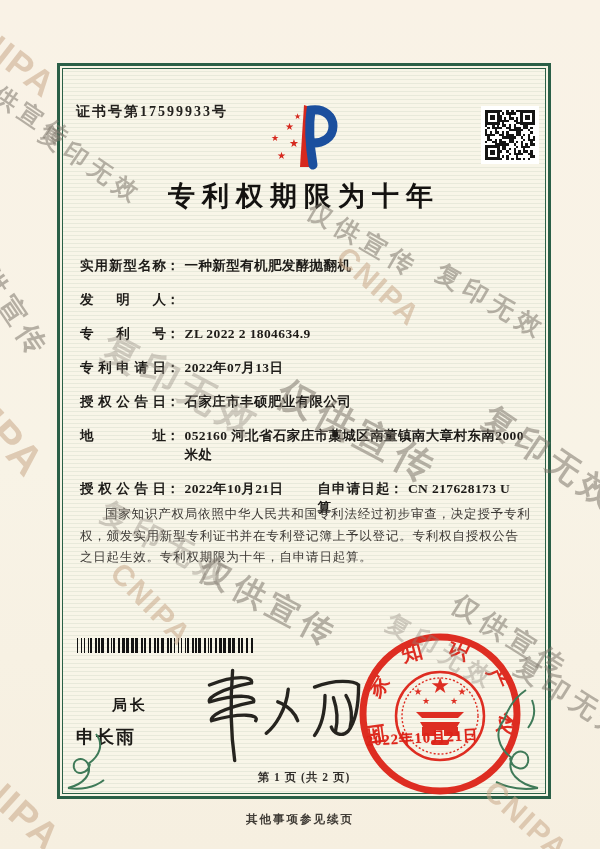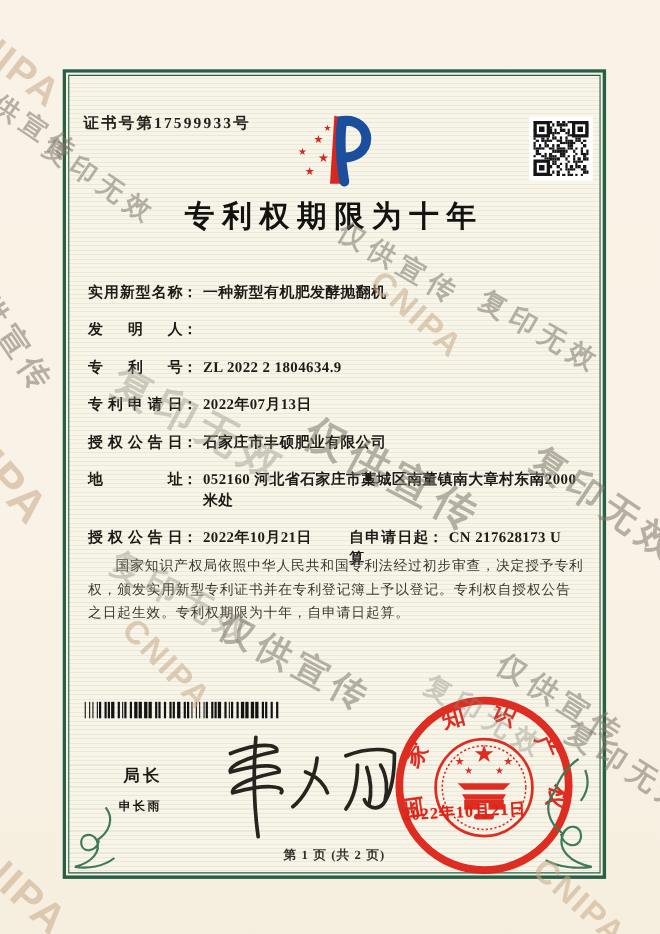--- a/index.html
+++ b/index.html
@@ -43,21 +43,21 @@
   .val { flex:1; letter-spacing:0.4px; }
   .pair2 { display:flex; margin-left:34px; flex:none; }
   .pair2 .lbl { width:72px; }
   
   .paras { position:absolute; left:20px; right:17px; top:438px; font-size:12.5px; line-height:21.5px; color:#3b3834; letter-spacing:0.8px; font-weight:500; }
   .paras p { text-indent:2em; }
   
   .barcode { position:absolute; left:17px; top:572px; width:232px; height:15px; font-size:0; }
   .barcode i { display:inline-block; height:100%; background:#131313; }
   .sig-title { position:absolute; left:52px; top:630px; font-size:15px; font-weight:bold; color:#1d1b18; letter-spacing:3px; }
-  .sig-name  { position:absolute; left:48px; top:659px; font-size:11px; font-weight:bold; color:#1d1b18; letter-spacing:2px; }
+  .sig-name  { position:absolute; left:16px; top:659px; font-size:18px; font-weight:bold; color:#1d1b18; letter-spacing:2px; }
   .sig-hand { position:absolute; left:118px; top:600px; width:210px; height:100px; }
   .seal { position:absolute; left:294px; top:566px; width:172px; height:164px; opacity:0.95; }
   .seal-date { position:absolute; left:306px; top:662px; width:140px; font-size:14.5px; font-weight:bold; color:#dd2318; transform:rotate(-3deg); letter-spacing:1px; text-shadow:0 0 1px rgba(221,35,24,.5); }
   .page-no { position:absolute; top:704px; width:100%; text-align:center; font-size:11.5px; color:#33302c; letter-spacing:1px; font-weight:bold; }
   .flourish { position:absolute; stroke:#3f7a58; fill:none; stroke-width:2; }
   .fl-left  { left:4px; top:664px; width:52px; height:62px; }
   .fl-right { left:408px; top:618px; width:76px; height:108px; }
   .cont-note { position:absolute; top:812px; width:100%; text-align:center; font-size:11.5px; color:#403c36; letter-spacing:2px; z-index:12; font-weight:bold; }
 </style>
 </head>
@@ -642,13 +642,14 @@
     <svg class="flourish fl-left" viewBox="0 0 52 62">
       <path d="M4,58 C20,54 28,44 24,34 C20,26 8,28 10,38 C12,46 24,44 26,34 M24,34 C36,26 40,14 32,4 M4,58 C16,60 30,58 40,50"></path>
     </svg>
     <svg class="flourish fl-right" viewBox="0 0 76 108">
       <path d="M70,104 C50,100 38,88 44,74 C48,64 62,66 60,78 C58,88 44,86 42,74 M44,74 C30,64 26,48 36,36 M36,36 C40,24 46,14 58,6 M70,104 C56,106 40,104 28,98 M60,44 C66,36 68,26 64,16"></path>
     </svg>
 
     <div class="page-no">第 1 页 (共 2 页)</div>
   </div>
 
+  <div class="cont-note">其他事项参见续页</div>
 </div>
 
 </body></html>

